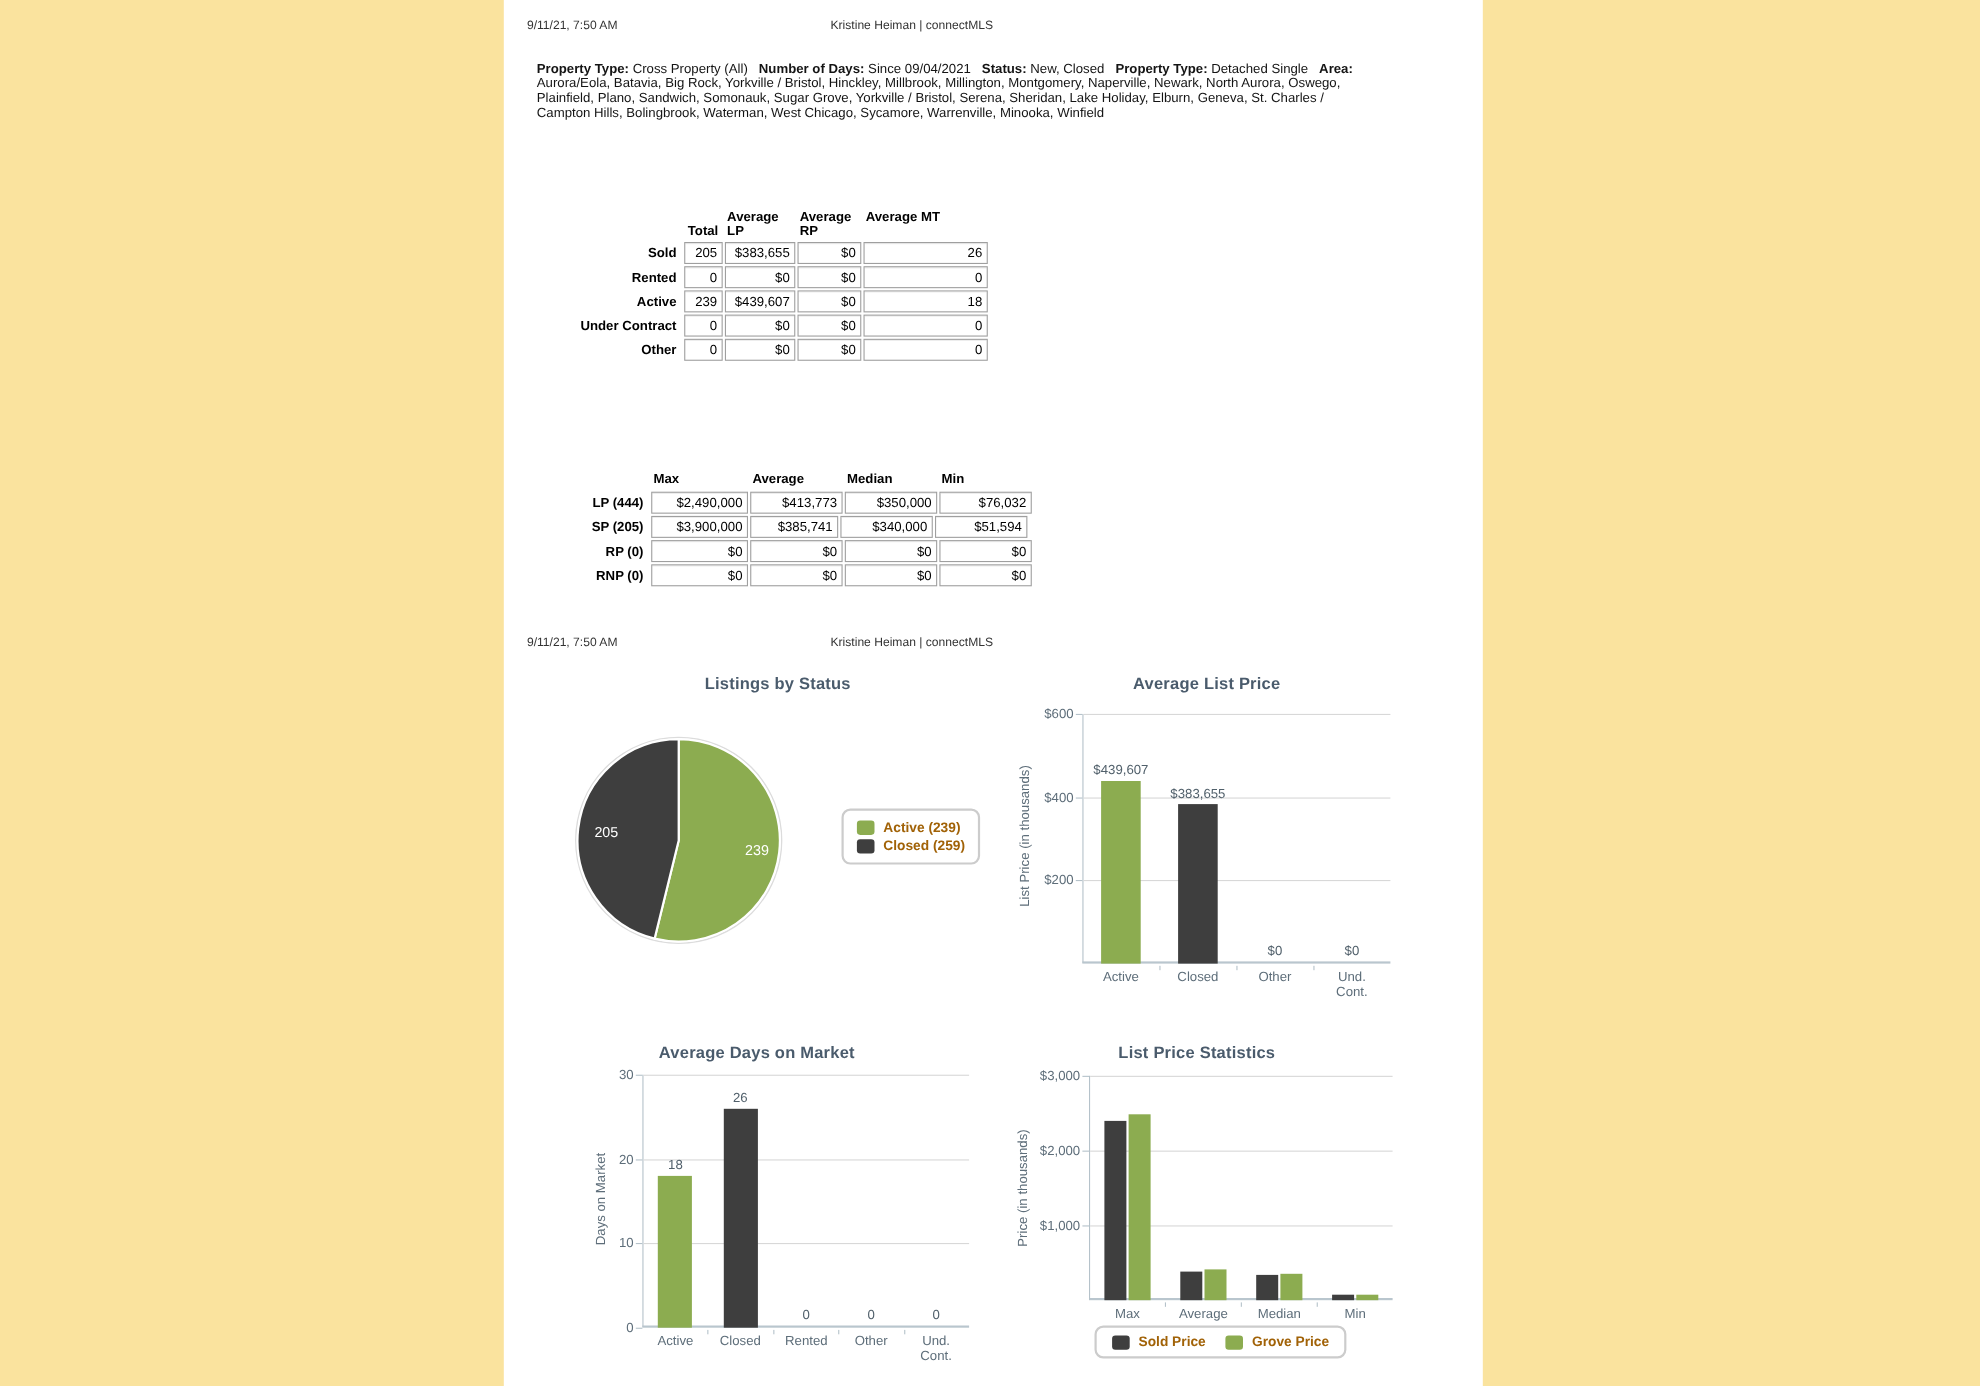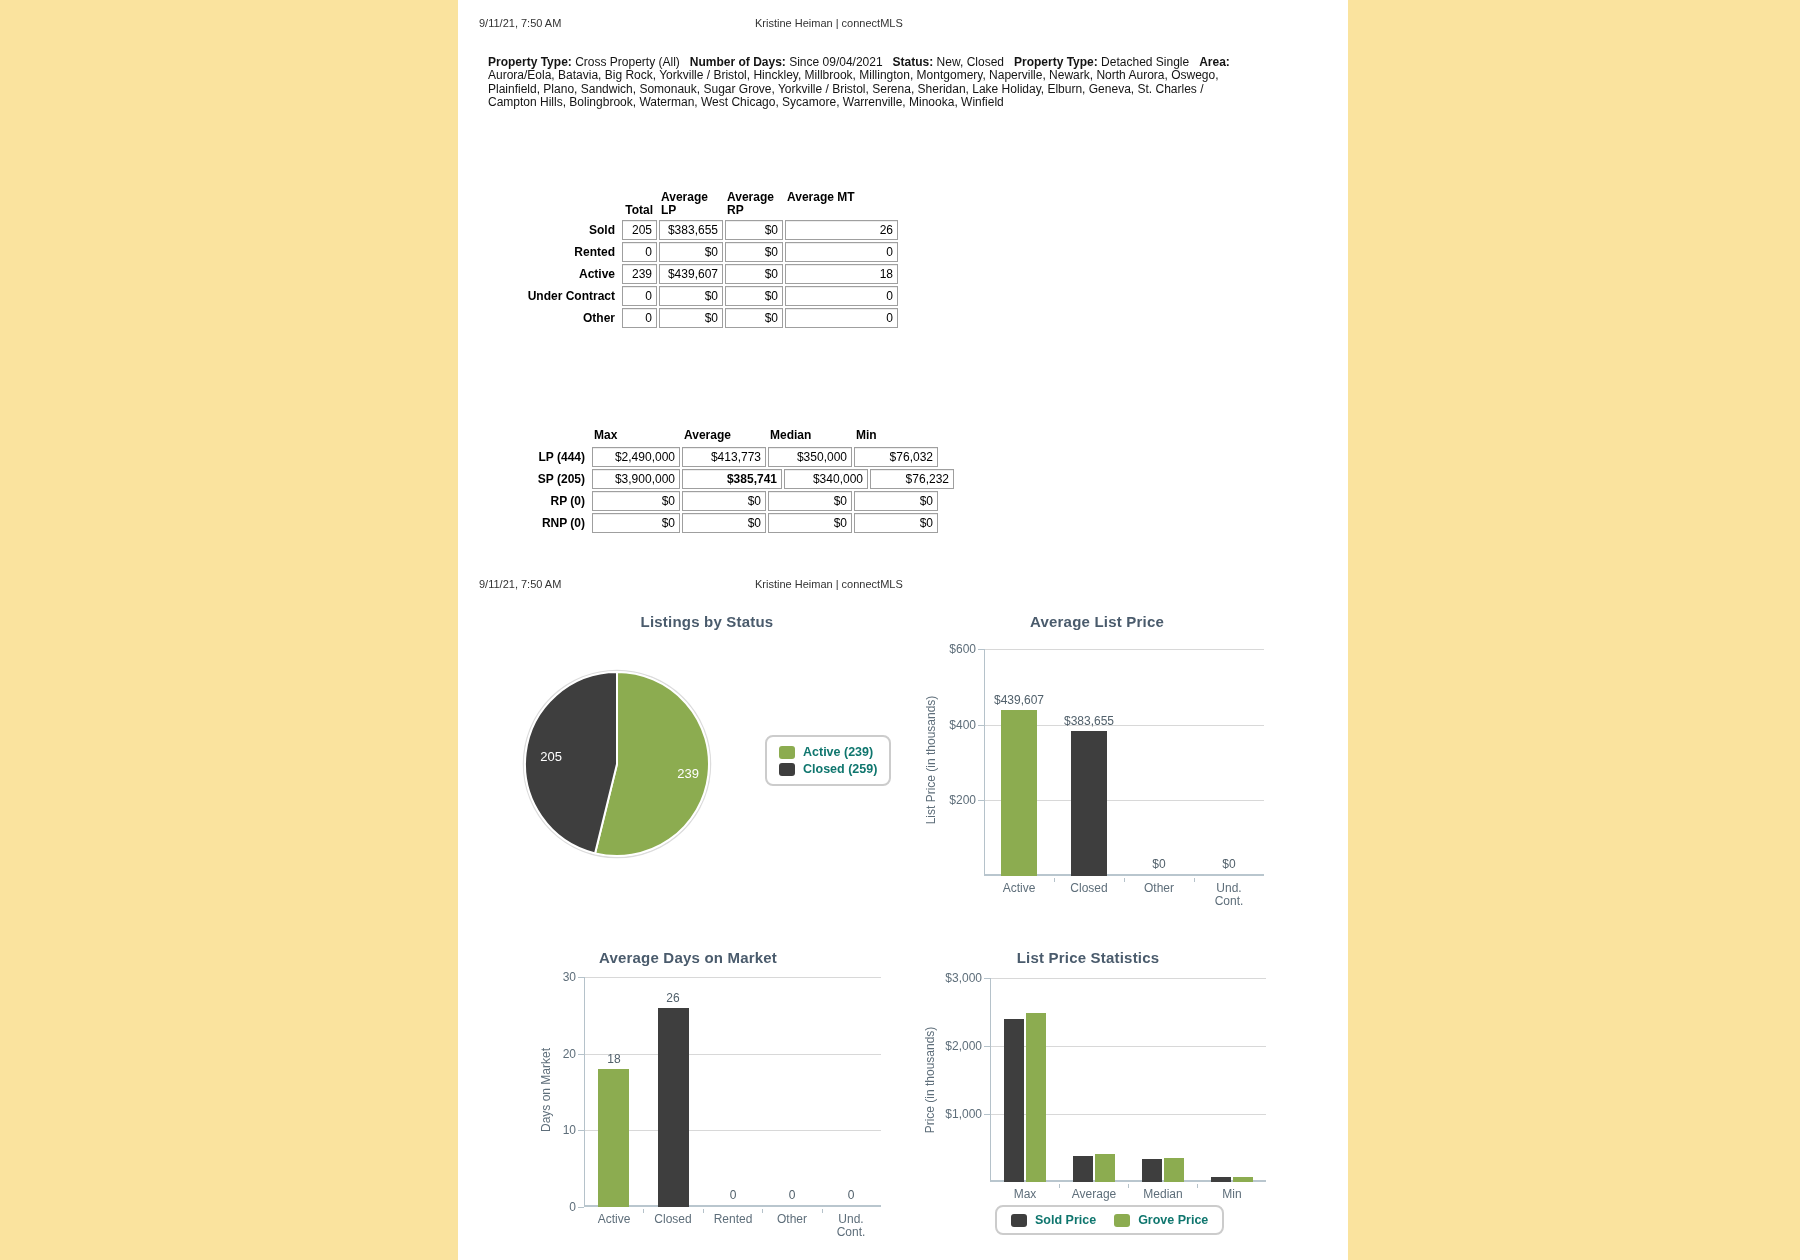--- a/index.html
+++ b/index.html
@@ -41,21 +41,21 @@
   #lps-ylab { left:472px; top:1080px; }
 
   .plot { border-left:1px solid #B5C2CA; border-bottom:2px solid #B9C6CE; }
   .grid { height:1px; background:#D8D8D8; }
   .ytick { font-size:12px; color:#5E6E7A; text-align:right; white-space:nowrap; }
   .tickmark { background:#B5C2CA; }
   .xlab { font-size:12px; color:#5E6E7A; text-align:center; line-height:13px; }
   .barlab { font-size:12px; color:#51606B; text-align:center; white-space:nowrap; }
   .legend { border:2px solid #CCCCCC; border-radius:8px; background:#fff; display:flex; flex-direction:column; gap:3px; padding:8px 12px; }
   .legend.lhoriz { flex-direction:row; gap:18px; padding:6px 14px; align-items:center; }
-  .legrow { display:flex; align-items:center; gap:8px; font-size:12.5px; font-weight:600; color:#0f766e; white-space:nowrap; }
+  .legrow { display:flex; align-items:center; gap:8px; font-size:12.5px; font-weight:600; color:#a16207; white-space:nowrap; }
   .swatch { width:16px; height:13px; border-radius:3px; flex:0 0 auto; }
 </style>
 </head>
 <body>
 
 <div class="canvas">
   <div class="doc" id="doc">
 
     <div class="hdr" id="p1-dt">9/11/21, 7:50 AM</div>
     <div class="hdr" id="p1-user">Kristine Heiman | connectMLS</div>
@@ -135,23 +135,23 @@
         <div class="trow">
           <div class="tlabel" style="width: 66px;">LP (444)</div>
           <div class="fcell" style="width: 88px;">$2,490,000</div>
           <div class="fcell" style="width: 84px;">$413,773</div>
           <div class="fcell" style="width: 84px;">$350,000</div>
           <div class="fcell" style="width: 84px;">$76,032</div>
         </div>
         <div class="trow">
           <div class="tlabel" style="width: 66px;">SP (205)</div>
           <div class="fcell" style="width: 88px;">$3,900,000</div>
-          <div class="fcell" style="width: 100px; font-weight: bold;">$385,741</div>
+          <div class="fcell" style="width: 80px;">$385,741</div>
           <div class="fcell" style="width: 84px;">$340,000</div>
-          <div class="fcell" style="width: 84px;">$76,232</div>
+          <div class="fcell" style="width: 84px;">$51,594</div>
         </div>
         <div class="trow">
           <div class="tlabel" style="width: 66px;">RP (0)</div>
           <div class="fcell" style="width: 88px;">$0</div>
           <div class="fcell" style="width: 84px;">$0</div>
           <div class="fcell" style="width: 84px;">$0</div>
           <div class="fcell" style="width: 84px;">$0</div>
         </div>
         <div class="trow">
           <div class="tlabel" style="width: 66px;">RNP (0)</div>

